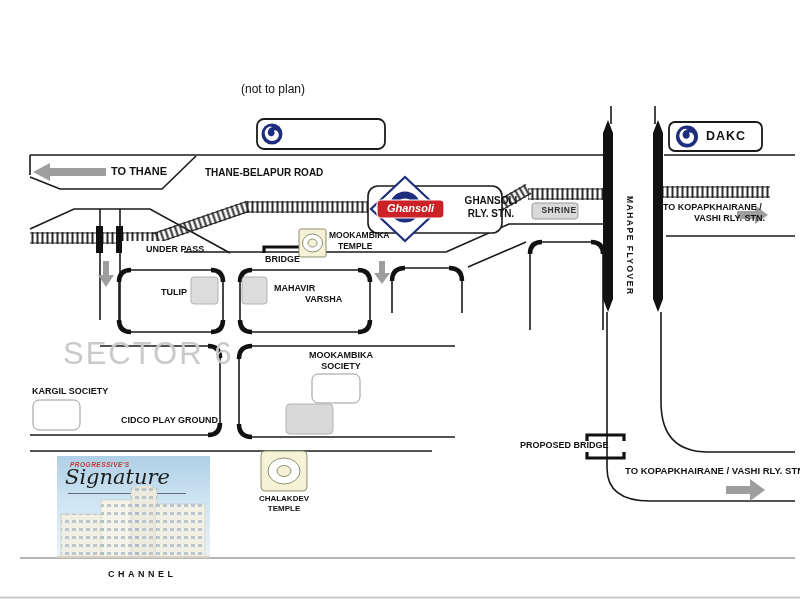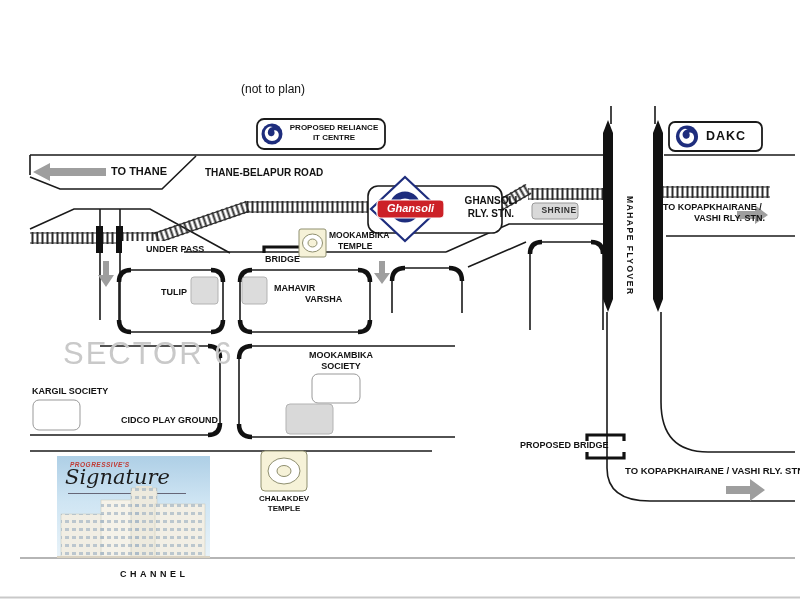--- a/index.html
+++ b/index.html
@@ -163,24 +163,20 @@
   </g>
 
   <g>
     <path d="M20,558 H795" stroke="#b5b5b5" stroke-width="2"></path>
     <path d="M0,597.5 H800" stroke="#c9c9c9" stroke-width="2"></path>
   </g>
 </svg>
 
 <div id="not-to-scale">(not to plan)</div>
 
-<div class="lbl s8 ctr" style="left:285px;top:123px;width:98px;line-height:10px;">
-  <div>PROPOSED RELIANCE</div>
-  <div>IT CENTRE</div>
-</div>
 <div class="lbl s125" style="left:706px;top:129px;letter-spacing:1px;">DAKC</div>
 
 <div class="lbl s11" style="left:111px;top:165px;">TO THANE</div>
 <div class="lbl s10" style="left:196px;top:167px;">THANE-BELAPUR ROAD</div>
 
 <div id="banner-lbl">Ghansoli</div>
 <div class="lbl s10 ctr" style="left:446px;top:195px;width:72px;line-height:12.5px;">
   <div>GHANSOLI</div>
   <div>RLY. STN.</div>
 </div>
@@ -211,21 +207,21 @@
 </div>
 
 <div class="lbl s9" style="left:520px;top:440px;">PROPOSED BRIDGE</div>
 <div class="lbl s95" style="left:625px;top:466px;">TO KOPAPKHAIRANE / VASHI RLY. STN.</div>
 
 <div class="lbl s8 ctr" style="left:252px;top:494px;width:64px;line-height:10px;">
   <div>CHALAKDEV</div>
   <div>TEMPLE</div>
 </div>
 
-<div class="lbl s9" id="channel-lbl" style="left:120px;top:569px;">CHANNEL</div>
+<div class="lbl s9" id="channel-lbl" style="left:108px;top:569px;">CHANNEL</div>
 
 <div id="signature-photo">
   <div id="sig-brand">PROGRESSIVE'S</div>
   <div id="sig-name">Signature</div>
   <div id="sig-underline"></div>
   <svg width="153" height="72" style="position:absolute;left:0;top:30px;">
     <rect x="4" y="28" width="44" height="44" fill="#f1eee4" stroke="#c8c5b7" stroke-width="0.5"></rect>
     <rect x="44" y="14" width="40" height="58" fill="#f5f2e9" stroke="#c8c5b7" stroke-width="0.5"></rect>
     <rect x="74" y="2" width="26" height="70" fill="#edeade" stroke="#c8c5b7" stroke-width="0.5"></rect>
     <rect x="79" y="-2" width="16" height="6" fill="#e6e3d6"></rect>

